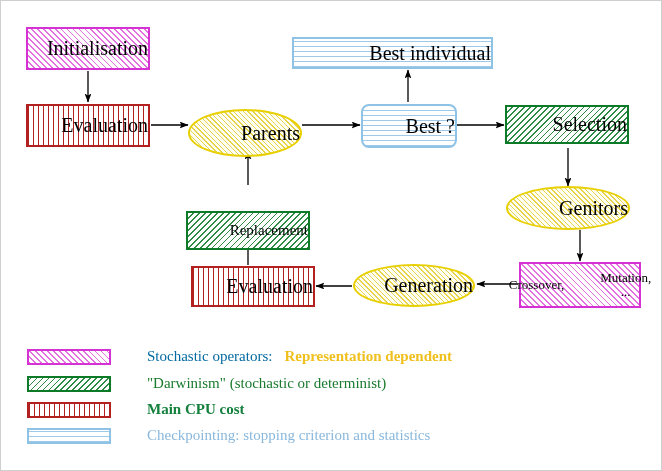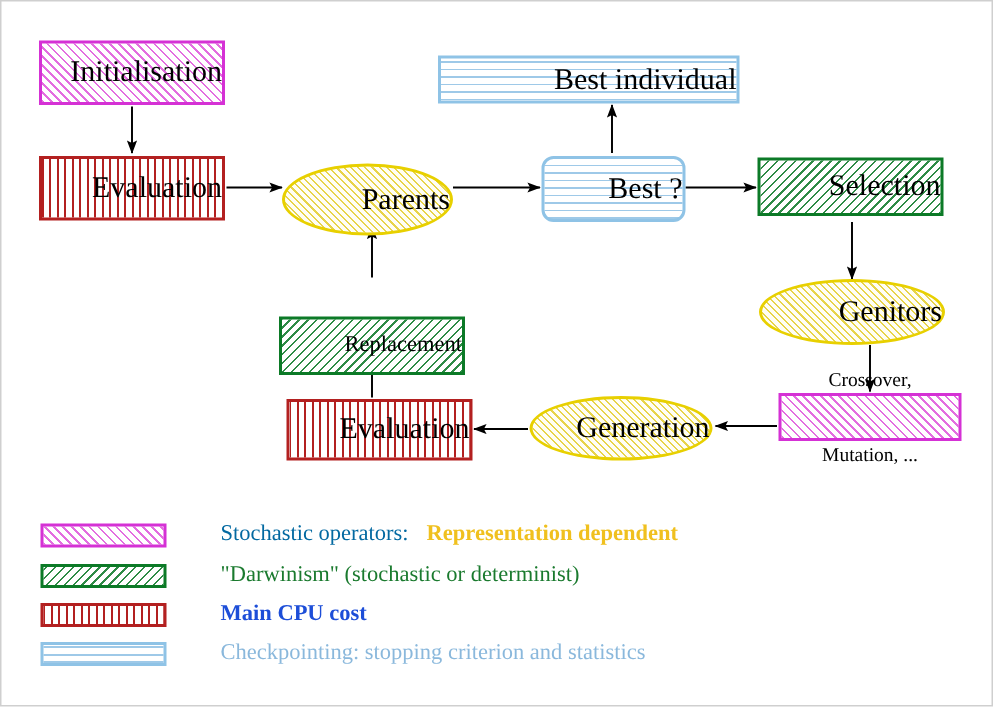--- a/index.html
+++ b/index.html
@@ -59,21 +59,21 @@
     color:#ef8b84;font-size:20px;background:transparent;
   }
 
   
   .legend-row{position:absolute;display:flex;align-items:center;}
   .swatch{width:84px;height:16px;box-sizing:border-box;flex:0 0 auto;}
   .legend-text{margin-left:36px;font-size:15px;white-space:nowrap;}
   .lt-magenta{color:#0369a1;font-weight:normal;}
   .lt-gold{color:#f0c01e;font-weight:bold;}
   .lt-green{color:#1a7a2e;}
-  .lt-red{color:#1d4ed8;font-weight:bold;}
+  .lt-red{color:#15803d;font-weight:bold;}
   .lt-blue{color:#8ab8dc;}
 
   svg.arrows{position:absolute;left:0;top:0;width:662px;height:471px;pointer-events:none;}
 </style>
 </head>
 <body>
 
 <div id="canvas">
 
   <svg class="arrows" viewBox="0 0 662 471">
@@ -129,21 +129,21 @@
   </div>
 
   <div class="node hatch-green t20" style="left:504px;top:104px;width:124px;height:39px;">
     <span>Selection</span>
   </div>
 
   <div class="node hatch-yellow ellipse t20" style="left:505px;top:185px;width:124px;height:44px;">
     <span>Genitors</span>
   </div>
 
-  <div class="node hatch-magenta t13" style="left:518px;top:261px;width:122px;height:32px;flex-direction:column;justify-content:center;gap:36px;">
+  <div class="node hatch-magenta t13" style="left:518px;top:261px;width:122px;height:46px;flex-direction:row;justify-content:center;gap:36px;">
     <span>Crossover,</span>
     <span>Mutation, ...</span>
   </div>
 
   <div class="node hatch-yellow ellipse t20" style="left:352px;top:263px;width:122px;height:43px;">
     <span>Generation</span>
   </div>
 
   <div class="node hatch-red t20" style="left:190px;top:265px;width:124px;height:41px;">
     <span>Evaluation</span>

